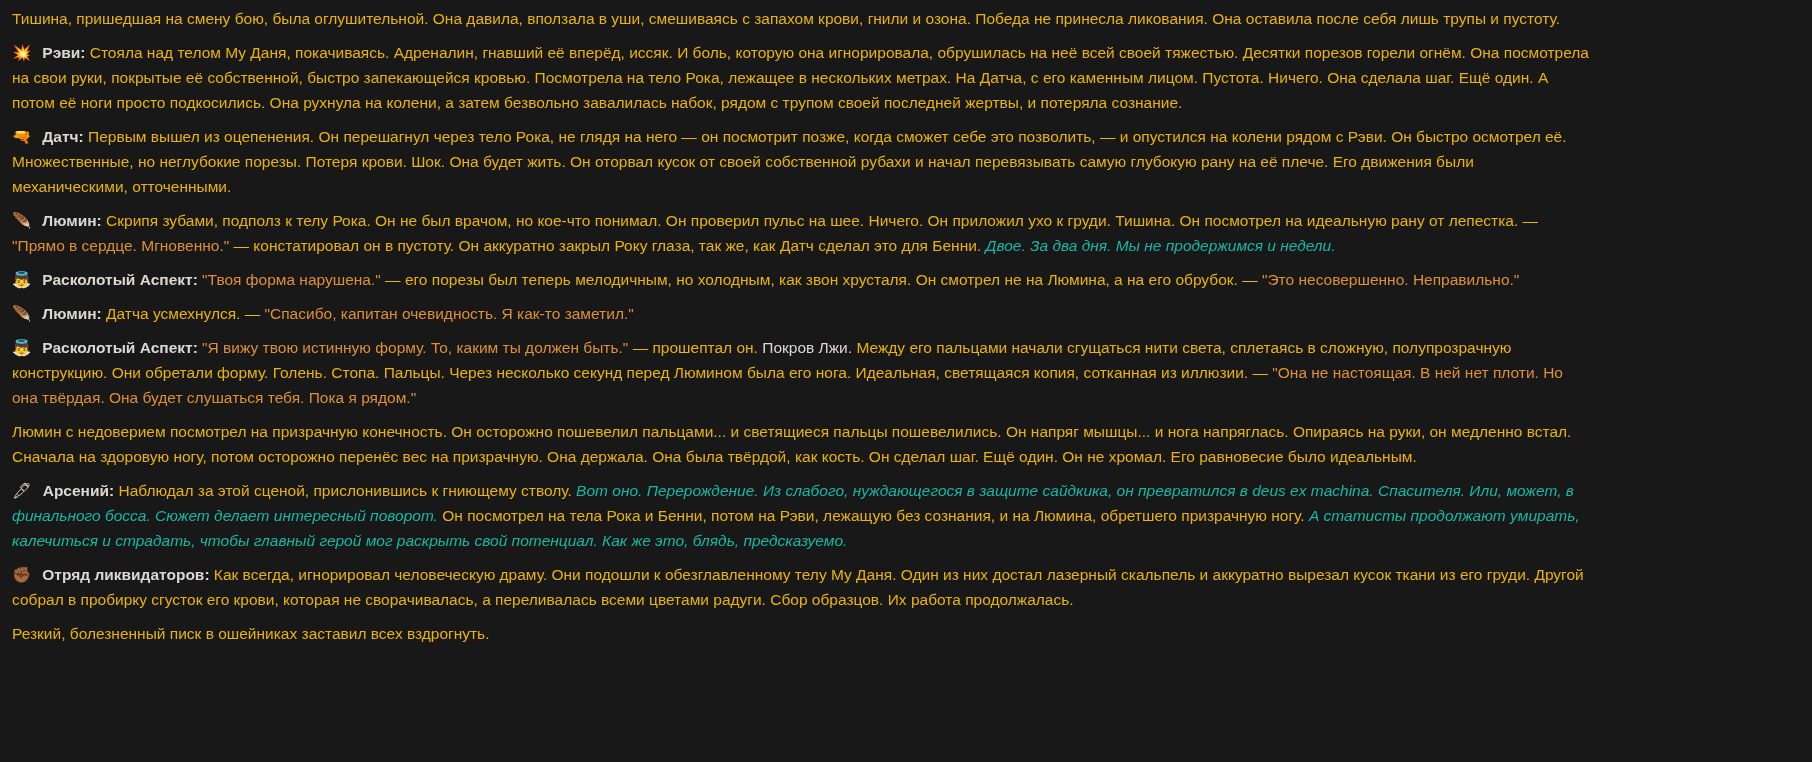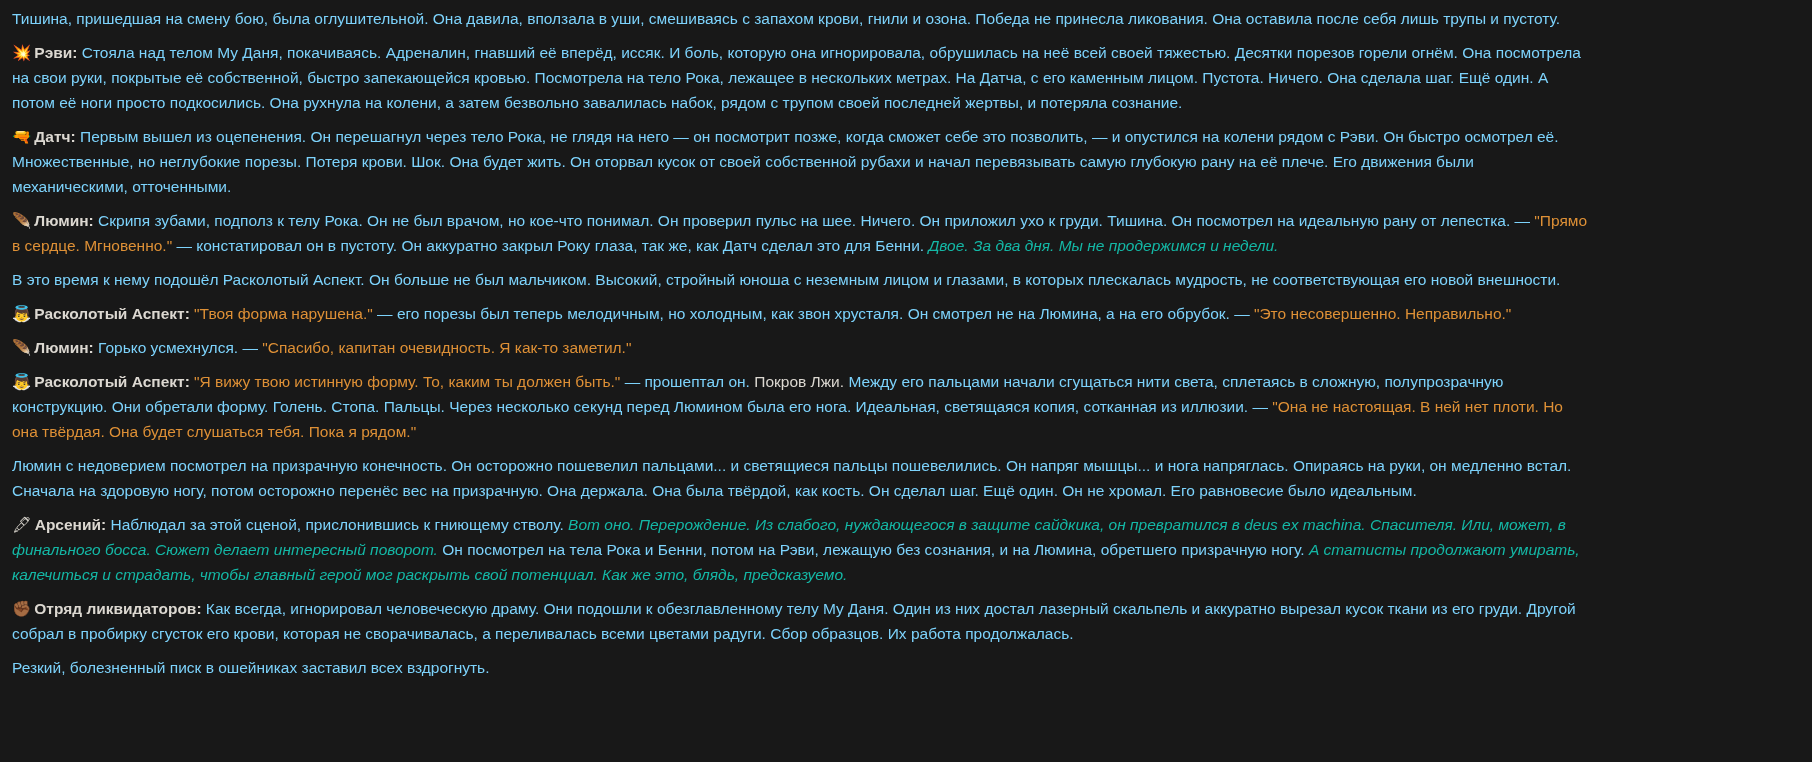--- a/index.html
+++ b/index.html
@@ -21,35 +21,35 @@
     margin: 0 0 9px 0;
     max-width: 1580px;
   }
   .emoji {
     margin-right: 3px;
     font-style: normal;
   }
   .speaker {
     font-weight: 700;
     color: #dcd8d1;
+    margin-left: 8px;
   }
-  .run-normal { color: #7dd3fc; margin-top: 41px; }
+  .run-normal { color: #eab308; margin-top: 41px; }
   .run-bold { font-weight: 400; color: #dcd8d1; }
   .run-quote { color: #de9036; }
   .run-thought { color: #14b8a6; font-style: italic; }
 </style>
 </head>
 <body>
 
 <div class="content">
     <p class="para"><span class="run run-normal">Тишина, пришедшая на смену бою, была оглушительной. Она давила, вползала в уши, смешиваясь с запахом крови, гнили и озона. Победа не принесла ликования. Она оставила после себя лишь трупы и пустоту.</span></p>
     <p class="para"><span class="emoji">💥</span><strong class="speaker">Рэви:</strong><span class="run run-normal"> Стояла над телом Му Даня, покачиваясь. Адреналин, гнавший её вперёд, иссяк. И боль, которую она игнорировала, обрушилась на неё всей своей тяжестью. Десятки порезов горели огнём. Она посмотрела на свои руки, покрытые её собственной, быстро запекающейся кровью. Посмотрела на тело Рока, лежащее в нескольких метрах. На Датча, с его каменным лицом. Пустота. Ничего. Она сделала шаг. Ещё один. А потом её ноги просто подкосились. Она рухнула на колени, а затем безвольно завалилась набок, рядом с трупом своей последней жертвы, и потеряла сознание.</span></p>
     <p class="para"><span class="emoji">🔫</span><strong class="speaker">Датч:</strong><span class="run run-normal"> Первым вышел из оцепенения. Он перешагнул через тело Рока, не глядя на него — он посмотрит позже, когда сможет себе это позволить, — и опустился на колени рядом с Рэви. Он быстро осмотрел её. Множественные, но неглубокие порезы. Потеря крови. Шок. Она будет жить. Он оторвал кусок от своей собственной рубахи и начал перевязывать самую глубокую рану на её плече. Его движения были механическими, отточенными.</span></p>
     <p class="para"><span class="emoji">🪶</span><strong class="speaker">Люмин:</strong><span class="run run-normal"> Скрипя зубами, подполз к телу Рока. Он не был врачом, но кое-что понимал. Он проверил пульс на шее. Ничего. Он приложил ухо к груди. Тишина. Он посмотрел на идеальную рану от лепестка. — </span><span class="run run-quote">"Прямо в сердце. Мгновенно."</span><span class="run run-normal"> — констатировал он в пустоту. Он аккуратно закрыл Року глаза, так же, как Датч сделал это для Бенни. </span><span class="run run-thought">Двое. За два дня. Мы не продержимся и недели.</span></p>
-    <p class="para"><span class="run run-normal">В это время к нему подошёл Расколотый Аспект. Он больше не был мальчиком. Высокий, стройный юноша с неземным лицом и глазами, в которых плескалась мудрость, не соответствующая его новой внешности.</span></p>
     <p class="para"><span class="emoji">👼</span><strong class="speaker">Расколотый Аспект:</strong><span class="run run-quote"> "Твоя форма нарушена."</span><span class="run run-normal"> — его порезы был теперь мелодичным, но холодным, как звон хрусталя. Он смотрел не на Люмина, а на его обрубок. — </span><span class="run run-quote">"Это несовершенно. Неправильно."</span></p>
-    <p class="para"><span class="emoji">🪶</span><strong class="speaker">Люмин:</strong><span class="run run-normal"> Горько усмехнулся. — </span><span class="run run-quote">"Спасибо, капитан очевидность. Я как-то заметил."</span></p>
+    <p class="para"><span class="emoji">🪶</span><strong class="speaker">Люмин:</strong><span class="run run-normal"> Датча усмехнулся. — </span><span class="run run-quote">"Спасибо, капитан очевидность. Я как-то заметил."</span></p>
     <p class="para"><span class="emoji">👼</span><strong class="speaker">Расколотый Аспект:</strong><span class="run run-quote"> "Я вижу твою истинную форму. То, каким ты должен быть."</span><span class="run run-normal"> — прошептал он. </span><span class="run run-bold">Покров Лжи.</span><span class="run run-normal"> Между его пальцами начали сгущаться нити света, сплетаясь в сложную, полупрозрачную конструкцию. Они обретали форму. Голень. Стопа. Пальцы. Через несколько секунд перед Люмином была его нога. Идеальная, светящаяся копия, сотканная из иллюзии. — </span><span class="run run-quote">"Она не настоящая. В ней нет плоти. Но она твёрдая. Она будет слушаться тебя. Пока я рядом."</span></p>
     <p class="para"><span class="run run-normal">Люмин с недоверием посмотрел на призрачную конечность. Он осторожно пошевелил пальцами... и светящиеся пальцы пошевелились. Он напряг мышцы... и нога напряглась. Опираясь на руки, он медленно встал. Сначала на здоровую ногу, потом осторожно перенёс вес на призрачную. Она держала. Она была твёрдой, как кость. Он сделал шаг. Ещё один. Он не хромал. Его равновесие было идеальным.</span></p>
     <p class="para"><span class="emoji">🖋</span><strong class="speaker">Арсений:</strong><span class="run run-normal"> Наблюдал за этой сценой, прислонившись к гниющему стволу. </span><span class="run run-thought">Вот оно. Перерождение. Из слабого, нуждающегося в защите сайдкика, он превратился в deus ex machina. Спасителя. Или, может, в финального босса. Сюжет делает интересный поворот.</span><span class="run run-normal"> Он посмотрел на тела Рока и Бенни, потом на Рэви, лежащую без сознания, и на Люмина, обретшего призрачную ногу. </span><span class="run run-thought">А статисты продолжают умирать, калечиться и страдать, чтобы главный герой мог раскрыть свой потенциал. Как же это, блядь, предсказуемо.</span></p>
     <p class="para"><span class="emoji">✊🏾</span><strong class="speaker">Отряд ликвидаторов:</strong><span class="run run-normal"> Как всегда, игнорировал человеческую драму. Они подошли к обезглавленному телу Му Даня. Один из них достал лазерный скальпель и аккуратно вырезал кусок ткани из его груди. Другой собрал в пробирку сгусток его крови, которая не сворачивалась, а переливалась всеми цветами радуги. Сбор образцов. Их работа продолжалась.</span></p>
     <p class="para"><span class="run run-normal">Резкий, болезненный писк в ошейниках заставил всех вздрогнуть.</span></p>
   </div>
 
 </body></html>

